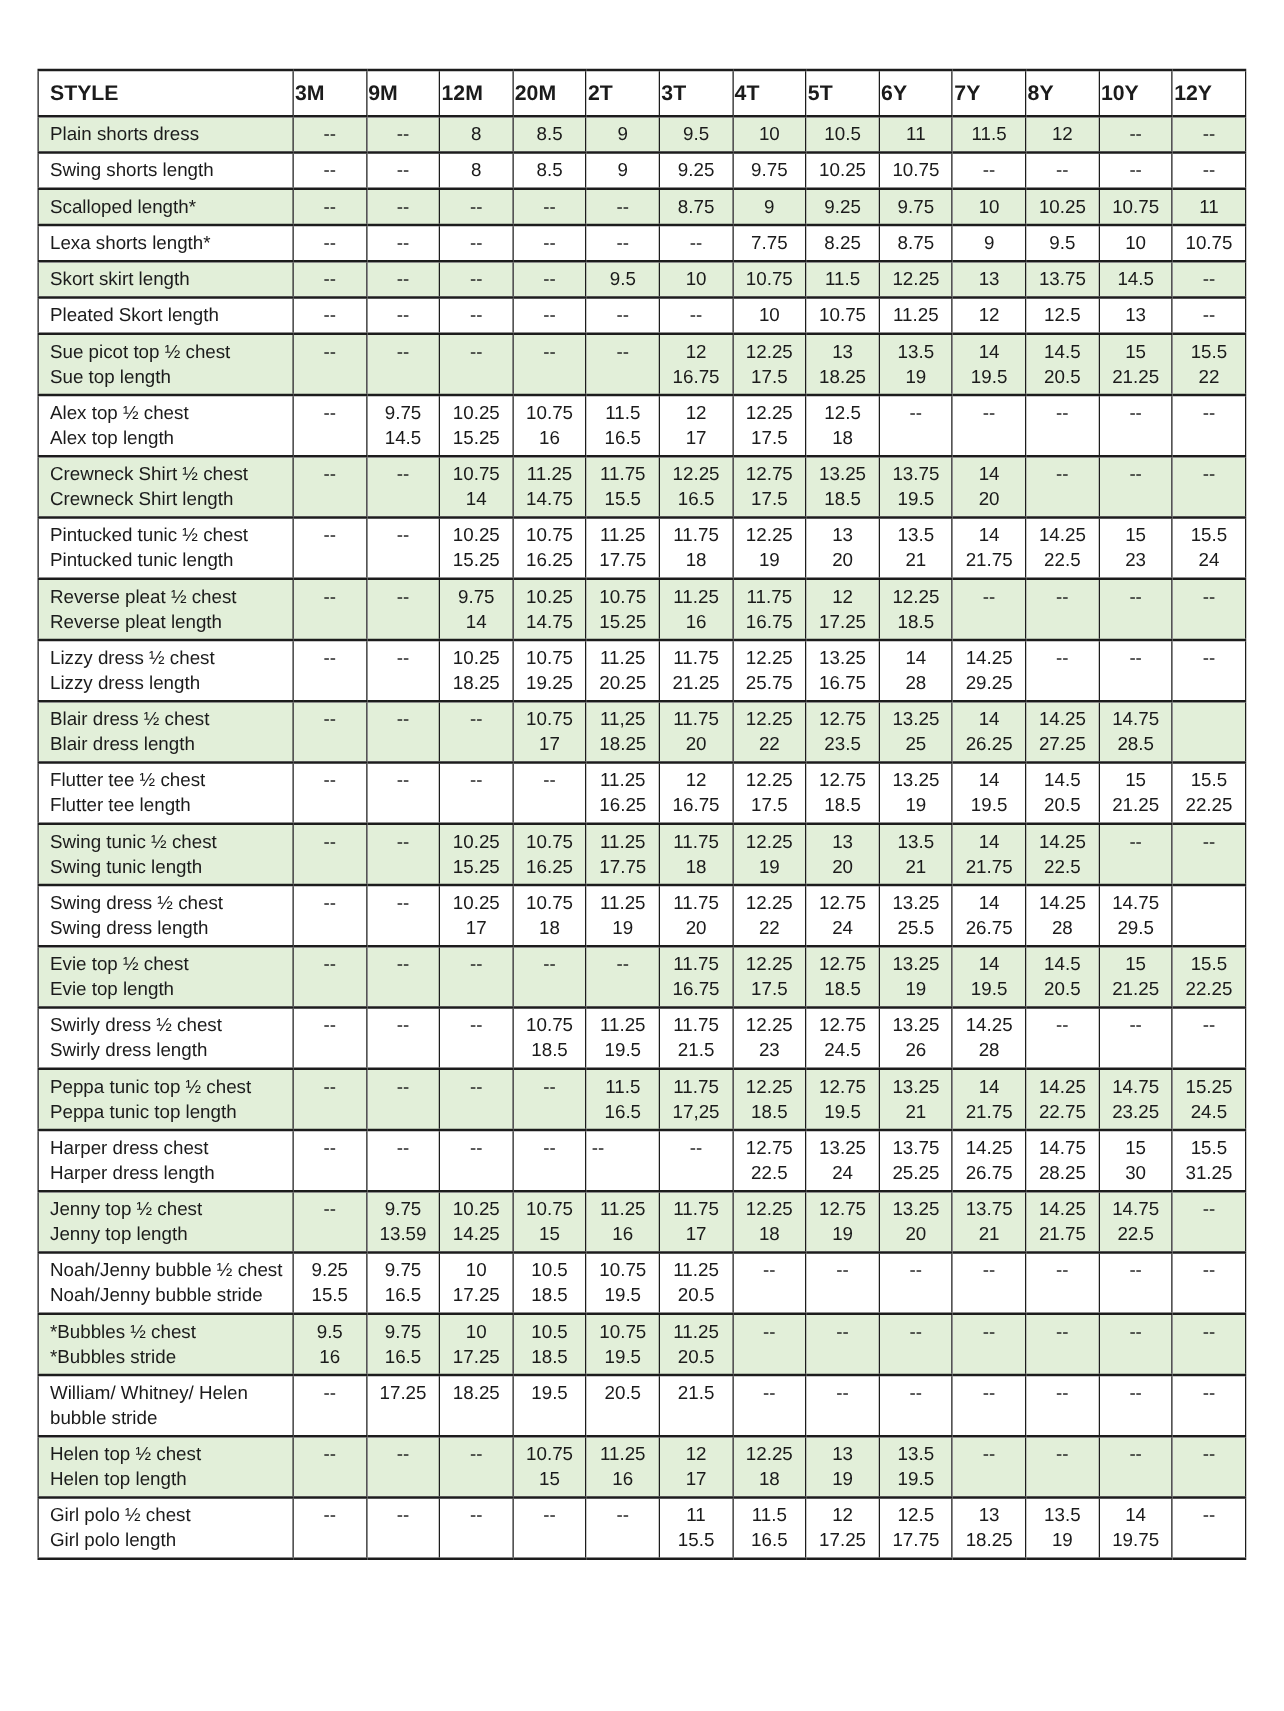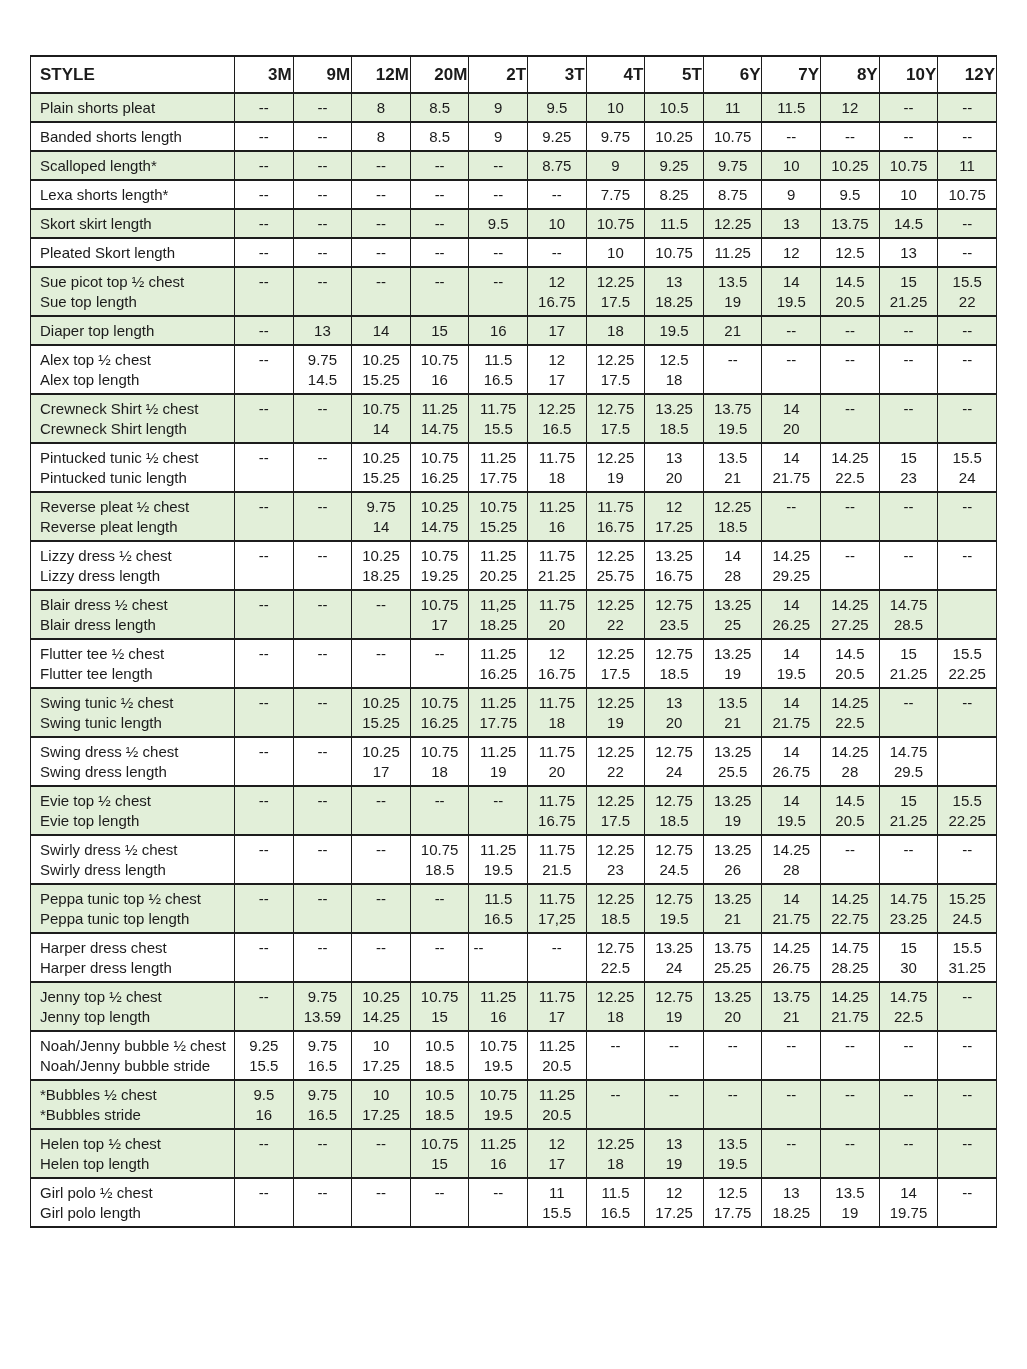--- a/index.html
+++ b/index.html
@@ -31,21 +31,21 @@
   th,td{
     border:solid var(--border);
     border-width:2px 1px;
     vertical-align:top;
     overflow:hidden;
   }
   thead th{
     font-weight:bold;
     font-size:17px;
     padding:8px 1px 7px;
-    text-align:right;
+    text-align:left;
     background:#ffffff;
   }
   thead th.style-head{
     text-align:left;
     padding-left:9px;
   }
   td{
     font-size:15px;
     line-height:20px;
     padding:4px 1px 3px;
@@ -80,37 +80,37 @@
           <th>5T</th>
           <th>6Y</th>
           <th>7Y</th>
           <th>8Y</th>
           <th>10Y</th>
           <th>12Y</th>
         </tr>
     </thead>
     <tbody>
         <tr class="green">
-          <td class="label">Plain shorts pleat</td>
+          <td class="label">Plain shorts dress</td>
           <td>--</td>
           <td>--</td>
           <td>8</td>
           <td>8.5</td>
           <td>9</td>
           <td>9.5</td>
           <td>10</td>
           <td>10.5</td>
           <td>11</td>
           <td>11.5</td>
           <td>12</td>
           <td>--</td>
           <td>--</td>
         </tr>
         <tr class="white">
-          <td class="label">Banded shorts length</td>
+          <td class="label">Swing shorts length</td>
           <td>--</td>
           <td>--</td>
           <td>8</td>
           <td>8.5</td>
           <td>9</td>
           <td>9.25</td>
           <td>9.75</td>
           <td>10.25</td>
           <td>10.75</td>
           <td>--</td>
@@ -190,36 +190,20 @@
           <td>--</td>
           <td>--</td>
           <td>12<br>16.75</td>
           <td>12.25<br>17.5</td>
           <td>13<br>18.25</td>
           <td>13.5<br>19</td>
           <td>14<br>19.5</td>
           <td>14.5<br>20.5</td>
           <td>15<br>21.25</td>
           <td>15.5<br>22</td>
-        </tr>
-        <tr class="green">
-          <td class="label">Diaper top length</td>
-          <td>--</td>
-          <td>13</td>
-          <td>14</td>
-          <td>15</td>
-          <td>16</td>
-          <td>17</td>
-          <td>18</td>
-          <td>19.5</td>
-          <td>21</td>
-          <td>--</td>
-          <td>--</td>
-          <td>--</td>
-          <td>--</td>
         </tr>
         <tr class="white">
           <td class="label">Alex top ½ chest<br>Alex top length</td>
           <td>--</td>
           <td>9.75<br>14.5</td>
           <td>10.25<br>15.25</td>
           <td>10.75<br>16</td>
           <td>11.5<br>16.5</td>
           <td>12<br>17</td>
           <td>12.25<br>17.5</td>
@@ -463,20 +447,36 @@
           <td>10.75<br>19.5</td>
           <td>11.25<br>20.5</td>
           <td>--</td>
           <td>--</td>
           <td>--</td>
           <td>--</td>
           <td>--</td>
           <td>--</td>
           <td>--</td>
         </tr>
+        <tr class="white">
+          <td class="label">William/ Whitney/ Helen<br>bubble stride</td>
+          <td>--</td>
+          <td>17.25</td>
+          <td>18.25</td>
+          <td>19.5</td>
+          <td>20.5</td>
+          <td>21.5</td>
+          <td>--</td>
+          <td>--</td>
+          <td>--</td>
+          <td>--</td>
+          <td>--</td>
+          <td>--</td>
+          <td>--</td>
+        </tr>
         <tr class="green">
           <td class="label">Helen top ½ chest<br>Helen top length</td>
           <td>--</td>
           <td>--</td>
           <td>--</td>
           <td>10.75<br>15</td>
           <td>11.25<br>16</td>
           <td>12<br>17</td>
           <td>12.25<br>18</td>
           <td>13<br>19</td>

